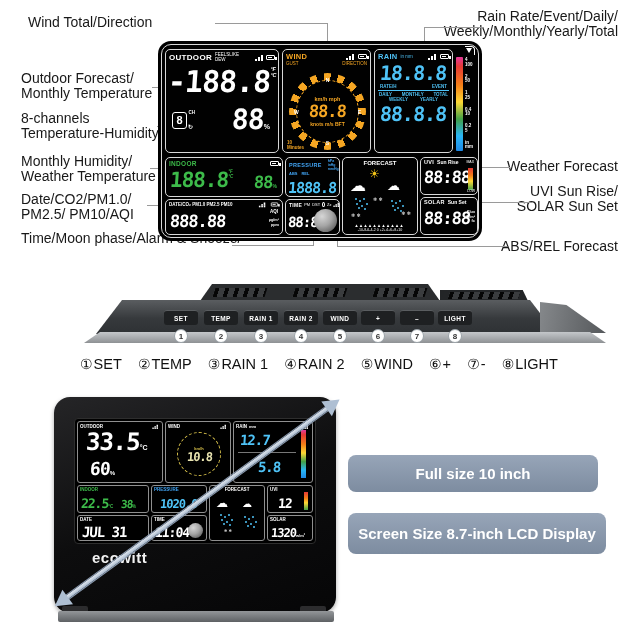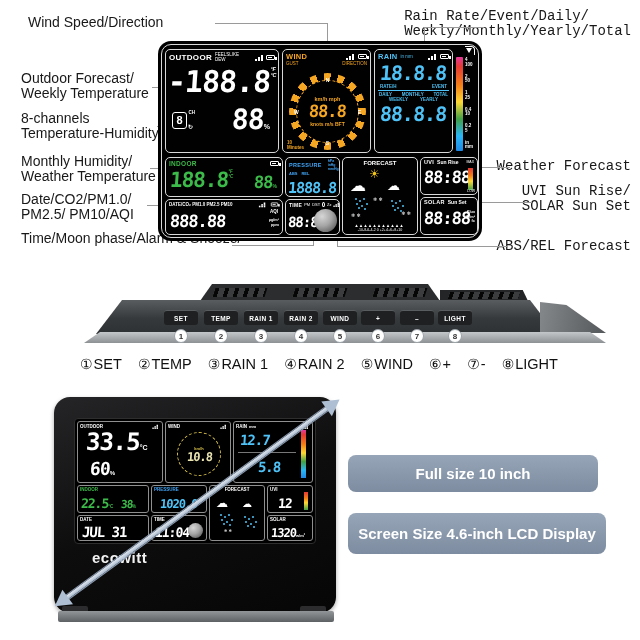--- a/index.html
+++ b/index.html
@@ -2,21 +2,21 @@
 <html><head>
 <meta charset="utf-8">
 <style>
   html,body{margin:0;padding:0;background:#fff;}
   .page{position:relative;width:640px;height:640px;background:#fff;overflow:hidden;
         font-family:"Liberation Sans",sans-serif;}
   .page *{box-sizing:border-box;}
 
   
   .lbl{position:absolute;font-size:14px;line-height:15px;color:#181818;white-space:nowrap;}
-  .lbl.r{right:9px;font-family:Liberation Mono, monospace;}
+  .lbl.r{text-align:right;right:22px;}
   .cl{position:absolute;background:#9a9a9a;}
 
   
   .lcd{position:absolute;left:161px;top:44px;width:318px;height:194px;background:#000;
        border:1px solid #d8d8d8;border-radius:10px;box-shadow:0 0 0 3px #000;}
   .pnl{position:absolute;border:1px solid #d8d8d8;border-radius:5px;background:#010101;overflow:hidden;}
   .seg{font-family:"DejaVu Sans Mono",monospace;font-weight:700;display:inline-block;
        transform:skewX(-4deg);letter-spacing:-1px;line-height:1;}
   .hdr{display:flex;align-items:center;gap:3px;padding:2px 3px 0 3px;}
   .p-lbl{font-size:8px;font-weight:bold;color:#fff;letter-spacing:.3px;}
@@ -103,24 +103,24 @@
 
   
   .ribbon{position:absolute;border-radius:8px;background:linear-gradient(180deg,#97a5b8,#7d8ca0);
     color:#fff;font-size:15px;font-weight:bold;display:flex;align-items:center;justify-content:center;}
 </style>
 </head>
 <body>
 
 <div class="page">
 
-  <div class="lbl" style="left:28px;top:15px"><span>Wind Speed/Direction</span></div>
+  <div class="lbl" style="left:28px;top:15px"><span>Wind Total/Direction</span></div>
   <div class="lbl" style="left:21px;top:71px">
     <div>Outdoor Forecast/</div>
-      <div>Weekly Temperature</div>
+      <div>Monthly Temperature</div>
   </div>
   <div class="lbl" style="left:21px;top:111px">
     <div>8-channels</div>
       <div>Temperature-Humidity</div>
   </div>
   <div class="lbl" style="left:21px;top:154px">
     <div>Monthly Humidity/</div>
       <div>Weather Temperature</div>
   </div>
   <div class="lbl" style="left:21px;top:192px">
@@ -559,16 +559,16 @@
   <div class="arrow">
     <div class="arrow-line"></div>
     <div class="ah ah-l"></div>
     <div class="ah ah-r"></div>
   </div>
 
   <div class="ribbon" style="left:348px;top:455px;width:250px;height:37px">
     <span>Full size 10 inch</span>
   </div>
   <div class="ribbon" style="left:348px;top:513px;width:258px;height:41px">
-    <span>Screen Size 4.6-inch LCD Display</span>
+    <span>Screen Size 8.7-inch LCD Display</span>
   </div>
 
 </div>
 
 </body></html>

